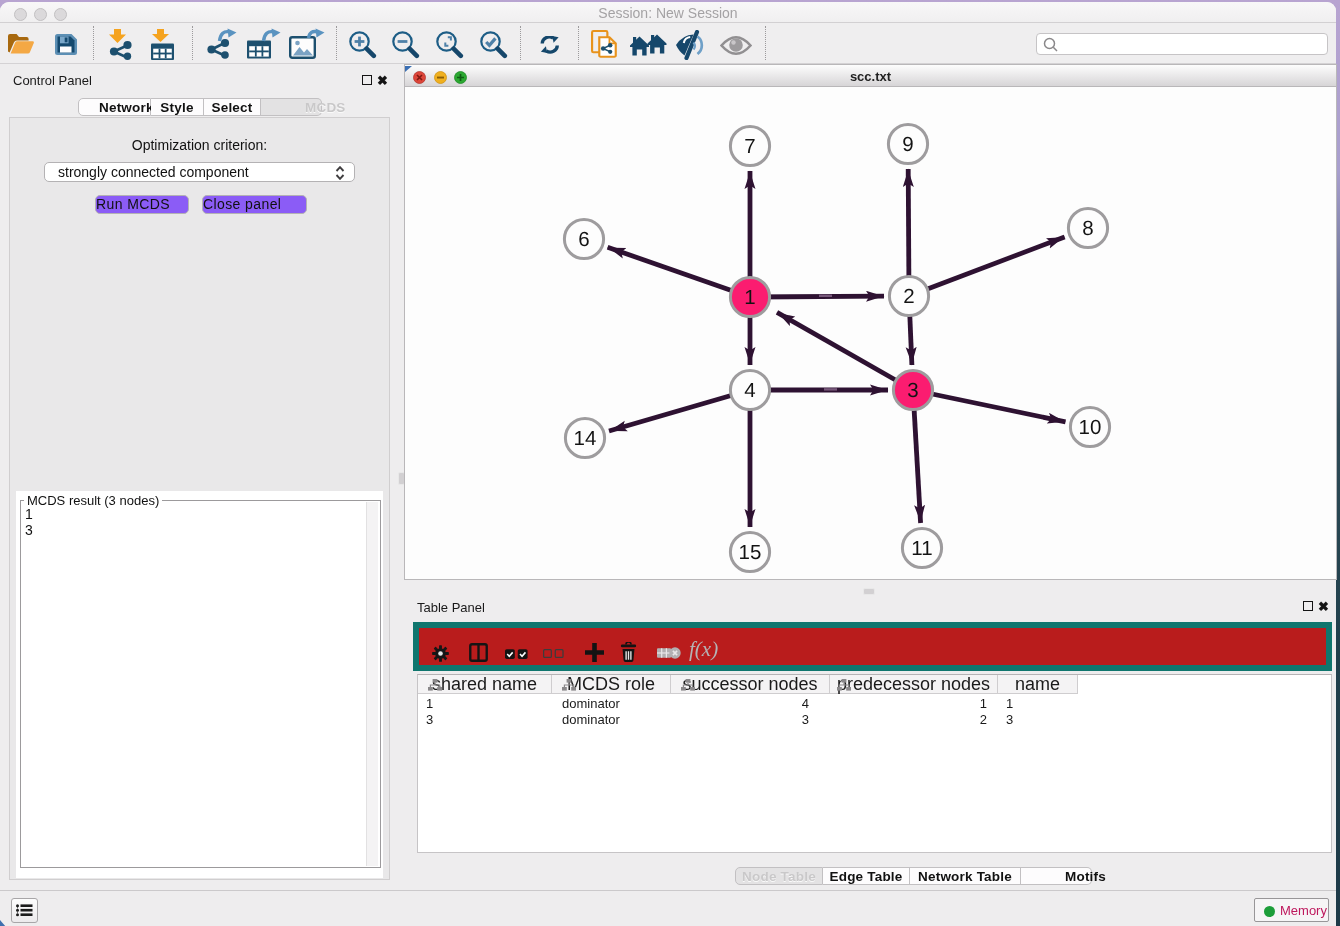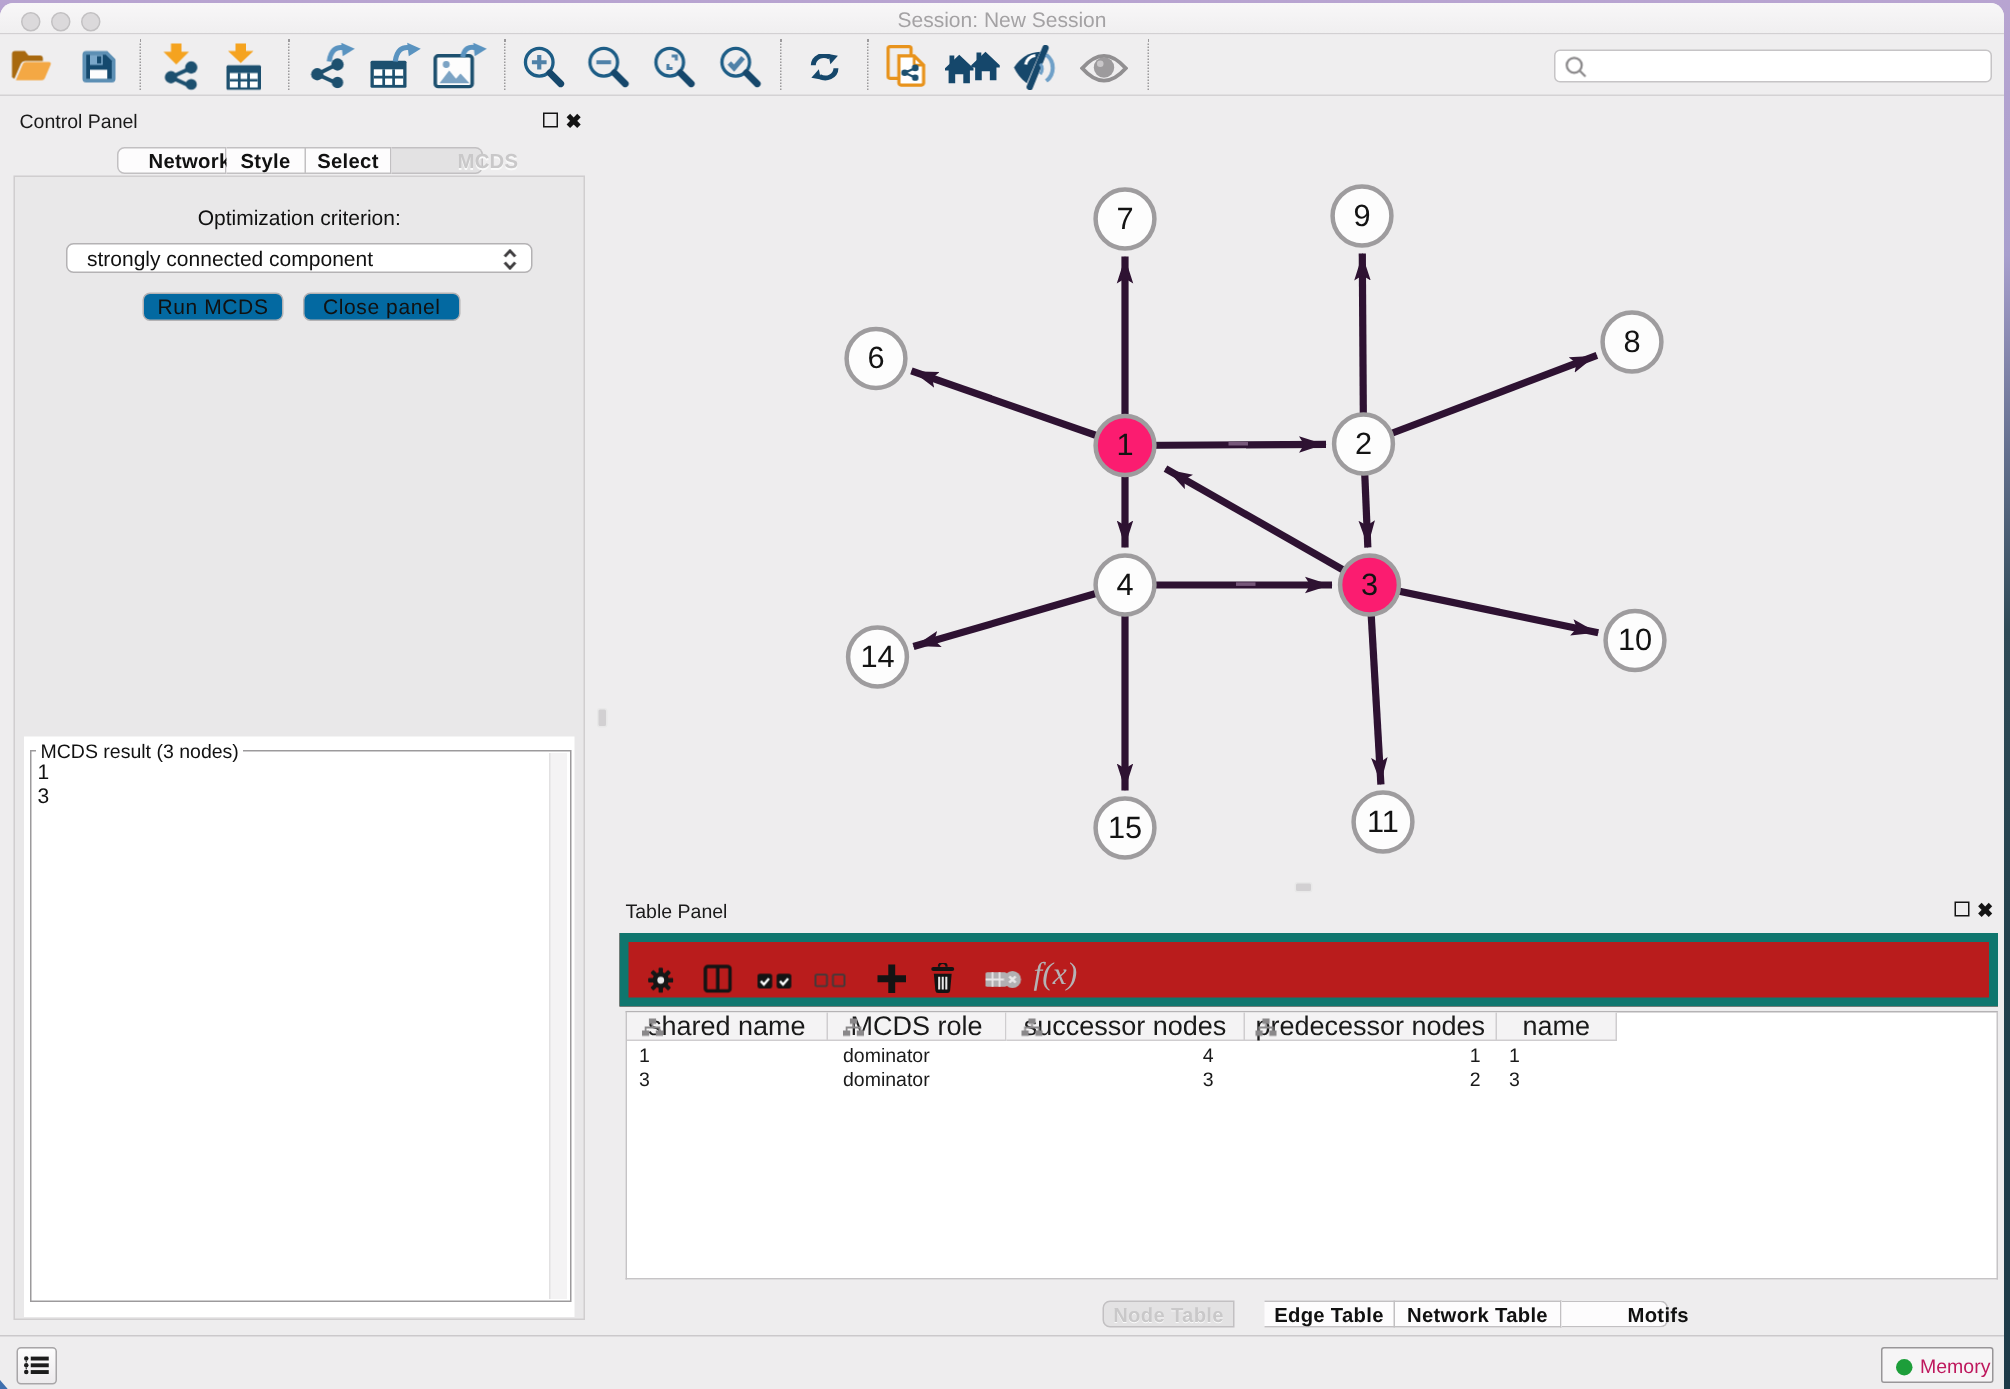--- a/index.html
+++ b/index.html
@@ -18,21 +18,21 @@
 .pfloat { position:absolute; width:10px; height:10px; border:1.5px solid #141414; background:transparent; }
 .pclose { position:absolute; font-size:13px; font-weight:bold; color:#141414; line-height:12px; }
 .tabs { position:absolute; display:flex; }
 .tab { height:18px; line-height:17px; font-weight:bold; text-align:center; background:#fdfcfd; border:1px solid #c2c0c2; border-left:none; font-size:13.5px; color:#111; letter-spacing:0.2px; }
 .tab.first { border-left:1px solid #c2c0c2; border-radius:5px 0 0 5px; }
 .tab.last { border-radius:0 5px 5px 0;padding-left:44px; }
 .tab.sel { background:#e3e2e3; color:#c9c8c9; text-shadow:0 1px 0 #fafafa; }
 #cp-content { position:absolute; left:9px; top:115px; width:381px; height:763px; background:#e9e8e9; border:1px solid #d0cecf; }
 #opt-label { position:absolute; left:0; top:19px; width:100%; text-align:center; font-size:14px; color:#111; }
 #dropdown { position:absolute; left:34px; top:44px; width:311px; height:20px; background:#fff; border:1px solid #b4b2b4; border-radius:5px; font-size:14px; color:#111; line-height:18px; padding-left:13px; }
-.btn { position:absolute; height:19px; background:#0369a1; border:1px solid #b4b2b4; border-radius:5px; font-size:14px; color:#111; text-align:center; line-height:17px; letter-spacing:0.4px; }
+.btn { position:absolute; height:19px; background:#8b5cf6; border:1px solid #b4b2b4; border-radius:5px; font-size:14px; color:#111; line-height:17px; letter-spacing:0.4px; }
 #mcds-outer { position:absolute; left:6px; top:373px; width:367px; height:387px; background:#fff; }
 #mcds-group { position:absolute; left:4px; top:9px; width:361px; height:368px; border:1px solid #9c9a9c; }
 #mcds-label { position:absolute; left:3px; top:-8px; background:#fff; padding:0 3px; font-size:13px; color:#111; }
 #netwin { position:absolute; left:404px; top:62px; width:933px; height:516px; background:#fdfdfd; border:1px solid #b9b7b9; }
 #net-titlebar { position:absolute; left:0; top:0; width:100%; height:22px; background:linear-gradient(#fdfdfd,#d7d5d7); border-bottom:1px solid #b9b7b9; }
 #net-title { position:absolute; top:4px; width:100%; text-align:center; font-size:13px; font-weight:bold; color:#222; }
 .wbtn { position:absolute; top:6px; width:12px; height:12px; border-radius:50%; }
 .wbtn svg { position:absolute; left:0; top:0; }
 #tp-title { position:absolute; left:417px; top:598px; font-size:13px; color:#1a1a1a; }
 #tp-toolbar { position:absolute; left:413px; top:620px; width:919px; height:49px; background:#b91c1c; border:6px solid #0f766e; }
@@ -220,20 +220,46 @@
     <div class="btn" style="left:192px; top:77px; width:105px;">Close panel</div>
     <div id="mcds-outer">
       <div id="mcds-group">
         <div id="mcds-label">MCDS result (3 nodes)</div>
         <div style="position:absolute; left:4px; top:5px; font-size:14px; line-height:16px; color:#111;">1<br>3</div>
         <div style="position:absolute; right:2px; top:1px; width:12px; height:364px; background:#f4f3f4; border-left:1px solid #e2e1e2;"></div>
       </div>
     </div>
   </div>
   <div style="position:absolute;left:398px;top:470px;width:7px;height:13px;background:#d2d0d2;border:1px solid #e8e8e8;border-radius:2px;"></div>
+  <div id="netwin">
+    <div id="net-titlebar">
+      <div class="wbtn" style="left:8px;">
+        <svg width="13" height="13" viewBox="0 0 13 13">
+            <circle cx="6.5" cy="6.5" r="6" fill="#dd4539" stroke="#b33931" stroke-width="0.8"></circle>
+            <path d="M4,4 L9,9 M9,4 L4,9" stroke="#7e1810" stroke-width="1.6"></path>
+          </svg>
+      </div>
+      <div class="wbtn" style="left:28.5px;">
+        <svg width="13" height="13" viewBox="0 0 13 13">
+            <circle cx="6.5" cy="6.5" r="6" fill="#f0b01f" stroke="#cf9417" stroke-width="0.8"></circle>
+            <rect x="3" y="5.6" width="7" height="1.9" fill="#8a5d06"></rect>
+          </svg>
+      </div>
+      <div class="wbtn" style="left:48.5px;">
+        <svg width="13" height="13" viewBox="0 0 13 13">
+            <circle cx="6.5" cy="6.5" r="6" fill="#2ca831" stroke="#1f8b28" stroke-width="0.8"></circle>
+            <path d="M6.5,3 v7 M3,6.5 h7" stroke="#0f5d14" stroke-width="1.7"></path>
+          </svg>
+      </div>
+      <div id="net-title">scc.txt</div>
+    </div>
+    <svg width="7" height="7" viewBox="0 0 7 7" style="position:absolute;left:0;top:1px;">
+        <path d="M0,0 L7,0 L0,6 z" fill="#3b6fb3"></path>
+      </svg>
+  </div>
   <svg class="abs" style="left:406px; top:85px;" width="930" height="491" viewBox="406 87 930 491">
     <defs>
       <marker id="arr" viewBox="0 0 19 12" refX="18" refY="5.75" markerWidth="19" markerHeight="12" orient="auto" markerUnits="userSpaceOnUse">
         <path d="M0,0.25 L12,4.1 L18.5,5.75 L12,7.4 L0,11.25 L3.4,5.75 z" fill="#2e1232"></path>
       </marker>
     </defs>
     <g stroke="#2e1232" stroke-width="4.8">
       <line x1="750" y1="297" x2="750" y2="171" marker-end="url(#arr)"></line>
       <line x1="750" y1="297" x2="607.6" y2="247.3" marker-end="url(#arr)"></line>
       <line x1="750" y1="297" x2="884" y2="296.2" marker-end="url(#arr)"></line>
@@ -381,21 +407,21 @@
     <div class="td" style="left:412px;top:21px;width:157px;text-align:right;">1</div>
     <div class="td" style="left:588px;top:21px;">1</div>
     <div class="td" style="left:8px;top:37px;">3</div>
     <div class="td" style="left:144px;top:37px;">dominator</div>
     <div class="td" style="left:253px;top:37px;width:138px;text-align:right;">3</div>
     <div class="td" style="left:412px;top:37px;width:157px;text-align:right;">2</div>
     <div class="td" style="left:588px;top:37px;">3</div>
   </div>
   <div class="tabs" style="left:735px; top:865px;">
     <div class="tab first sel" style="width:88px;">Node Table</div>
-      <div class="tab" style="width:87px;margin-left:20px;">Edge Table</div>
+      <div class="tab" style="width:87px;">Edge Table</div>
       <div class="tab" style="width:111px;">Network Table</div>
       <div class="tab last" style="width:71px;">Motifs</div>
   </div>
   <div id="statusbar">
     <svg width="6" height="7" viewBox="0 0 6 7" style="position:absolute;left:0;top:29px;">
         <path d="M0,7 L6,7 L0,0 z" fill="#3f6fae"></path>
       </svg>
     <div id="listbtn">
       <svg width="17" height="13" viewBox="0 0 17 13" style="position:absolute;left:4px;top:5px;">
         <line x1="1.5" y1="1" x2="1.5" y2="12" stroke="#2a2a2a" stroke-width="0.8" stroke-dasharray="1.2 1"></line>

